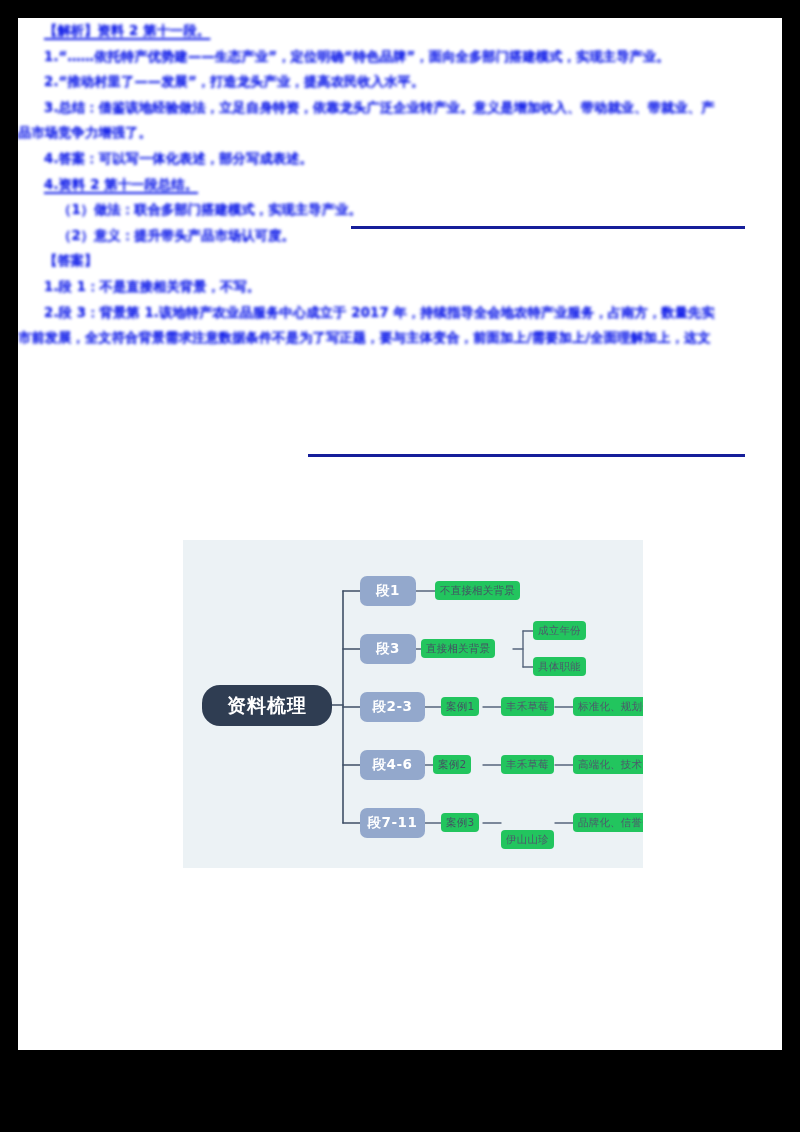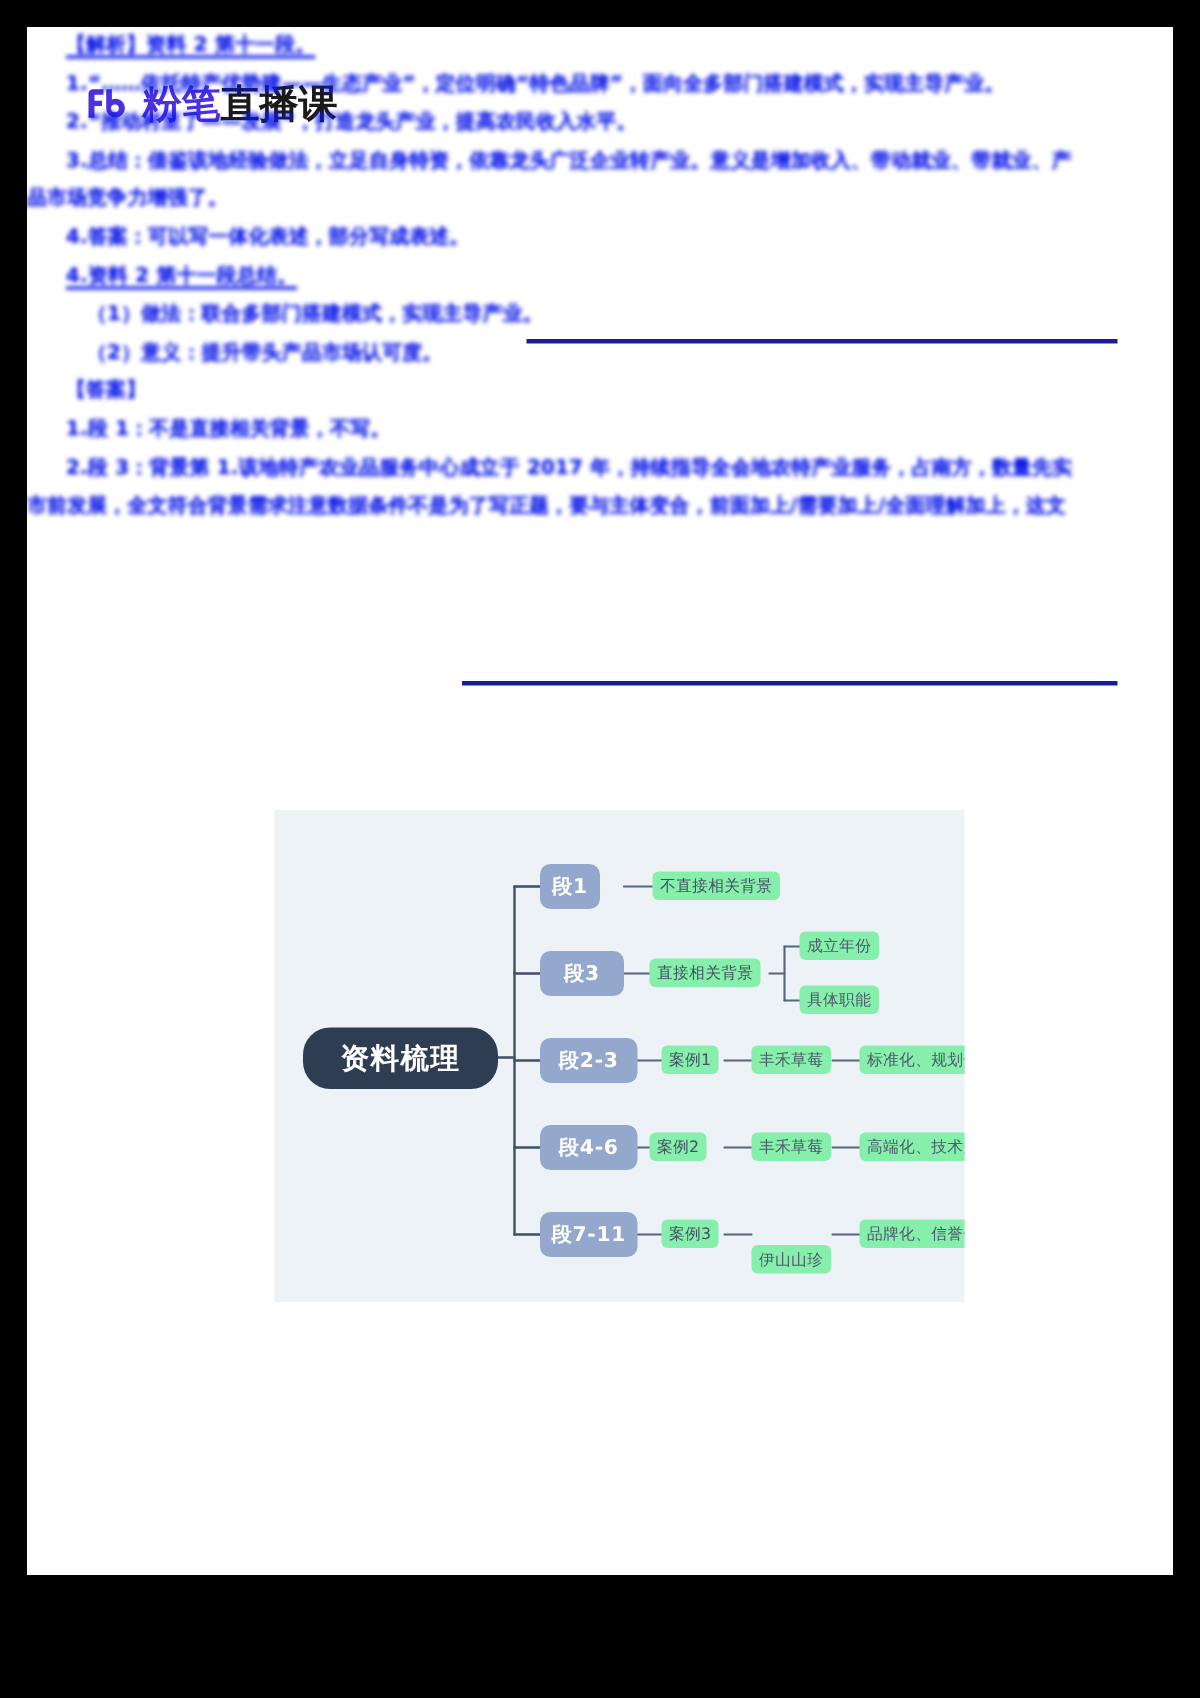--- a/index.html
+++ b/index.html
@@ -125,49 +125,36 @@
   }
   .mm-lv1 {
     background: #93a8cc;
     color: #ffffff;
     border-radius: 7px;
     font-size: 13.5px;
     font-weight: bold;
     letter-spacing: 0.5px;
   }
   .mm-lv2, .mm-lv3, .mm-lv4 {
-    background: #86efac;
+    background: #22c55e;
     color: #4c5a6b;
     border-radius: 4px;
     font-size: 10.5px;
     letter-spacing: 0.2px;
     padding: 2px 5px;
   }
   .mm-lv2 { color: #445263; }
 
   
 </style>
 </head>
 <body>
 
 <div id="page">
 
-  <div id="logo-bar">
-    <span class="logo-mark">
-      <svg width="34" height="34" viewBox="0 0 34 34" aria-hidden="true">
-        <path d="M7 9.5 A3 3 0 0 1 10 6.5 L17 6.5 L17 10.2 L11 10.2 L11 14.2 L16 14.2 L16 17.6 L11 17.6 L11 25.5 L7 25.5 Z" fill="#4b31e0"></path>
-        <path d="M18.8 6.5 L22.6 6.5 L22.6 13.4 A6.2 6.2 0 1 1 18.8 18.9 Z" fill="#4b31e0"></path>
-        <circle cx="24.6" cy="19.2" r="2.6" fill="#ffffff"></circle>
-      </svg>
-    </span>
-    <span class="logo-text">
-      <span class="t1">粉笔</span>
-      <span class="t2">直播课</span>
-    </span>
-  </div>
 
   <div id="txt-block-top">
     <span class="para indent u line" style="position:relative;left:0;top:0;display:block;">【解析】资料 2 第十一段。</span>
     <span class="para indent line" style="position:relative;display:block;">1.“……依托特产优势建——生态产业”，定位明确“特色品牌”，面向全多部门搭建模式，实现主导产业。</span>
     <span class="para indent line" style="position:relative;display:block;">2.“推动村里了——发展”，打造龙头产业，提高农民收入水平。</span>
     <span class="para indent line" style="position:relative;display:block;">3.总结：借鉴该地经验做法，立足自身特资，依靠龙头广泛企业转产业。意义是增加收入、带动就业、带就业、产品市场竞争力增强了。</span>
     <span class="para indent line" style="position:relative;display:block;">4.答案：可以写一体化表述，部分写成表述。</span>
     <span class="para indent u line" style="position:relative;display:block;">4.资料 2 第十一段总结。</span>
     <span class="para indent line" style="position:relative;display:block;margin-left:14px;">（1）做法：联合多部门搭建模式，实现主导产业。</span>
     <span class="para indent line" style="position:relative;display:block;margin-left:14px;">（2）意义：提升带头产品市场认可度。</span>
@@ -215,41 +202,41 @@
         <path d="M242 283 L258 283"></path>
         <path d="M300 283 L318 283"></path>
         <path d="M372 283 L390 283"></path>
       </g>
     </svg>
 
     <div class="mm-node mm-root" style="left:19px; top:145px; width:130px; height:41px;">
       <span>资料梳理</span>
     </div>
 
-    <div class="mm-node mm-lv1" style="left:177px; top:36px; width:40px; height:30px;">
+    <div class="mm-node mm-lv1" style="left:177px; top:36px; width:56px; height:30px;">
       <span>段1</span>
     </div>
     <div class="mm-node mm-lv1" style="left:177px; top:94px; width:56px; height:30px;text-align:right;">
       <span>段3</span>
     </div>
     <div class="mm-node mm-lv1" style="left:177px; top:152px; width:65px; height:30px;">
       <span>段2-3</span>
     </div>
     <div class="mm-node mm-lv1" style="left:177px; top:210px; width:65px; height:30px;">
       <span>段4-6</span>
     </div>
     <div class="mm-node mm-lv1" style="left:177px; top:268px; width:65px; height:30px;">
       <span>段7-11</span>
     </div>
 
     <div class="mm-node mm-lv2" style="left:252px; top:41px; height:19px;">
       <span>不直接相关背景</span>
     </div>
 
-    <div class="mm-node mm-lv2" style="left:250px; top:99px; height:19px;">
+    <div class="mm-node mm-lv2" style="left:238px; top:99px; height:19px;">
       <span>直接相关背景</span>
     </div>
     <div class="mm-node mm-lv3" style="left:350px; top:81px; height:19px;">
       <span>成立年份</span>
     </div>
     <div class="mm-node mm-lv3" style="left:350px; top:117px; height:19px;">
       <span>具体职能</span>
     </div>
 
     <div class="mm-node mm-lv2" style="left:258px; top:157px; height:19px;">

